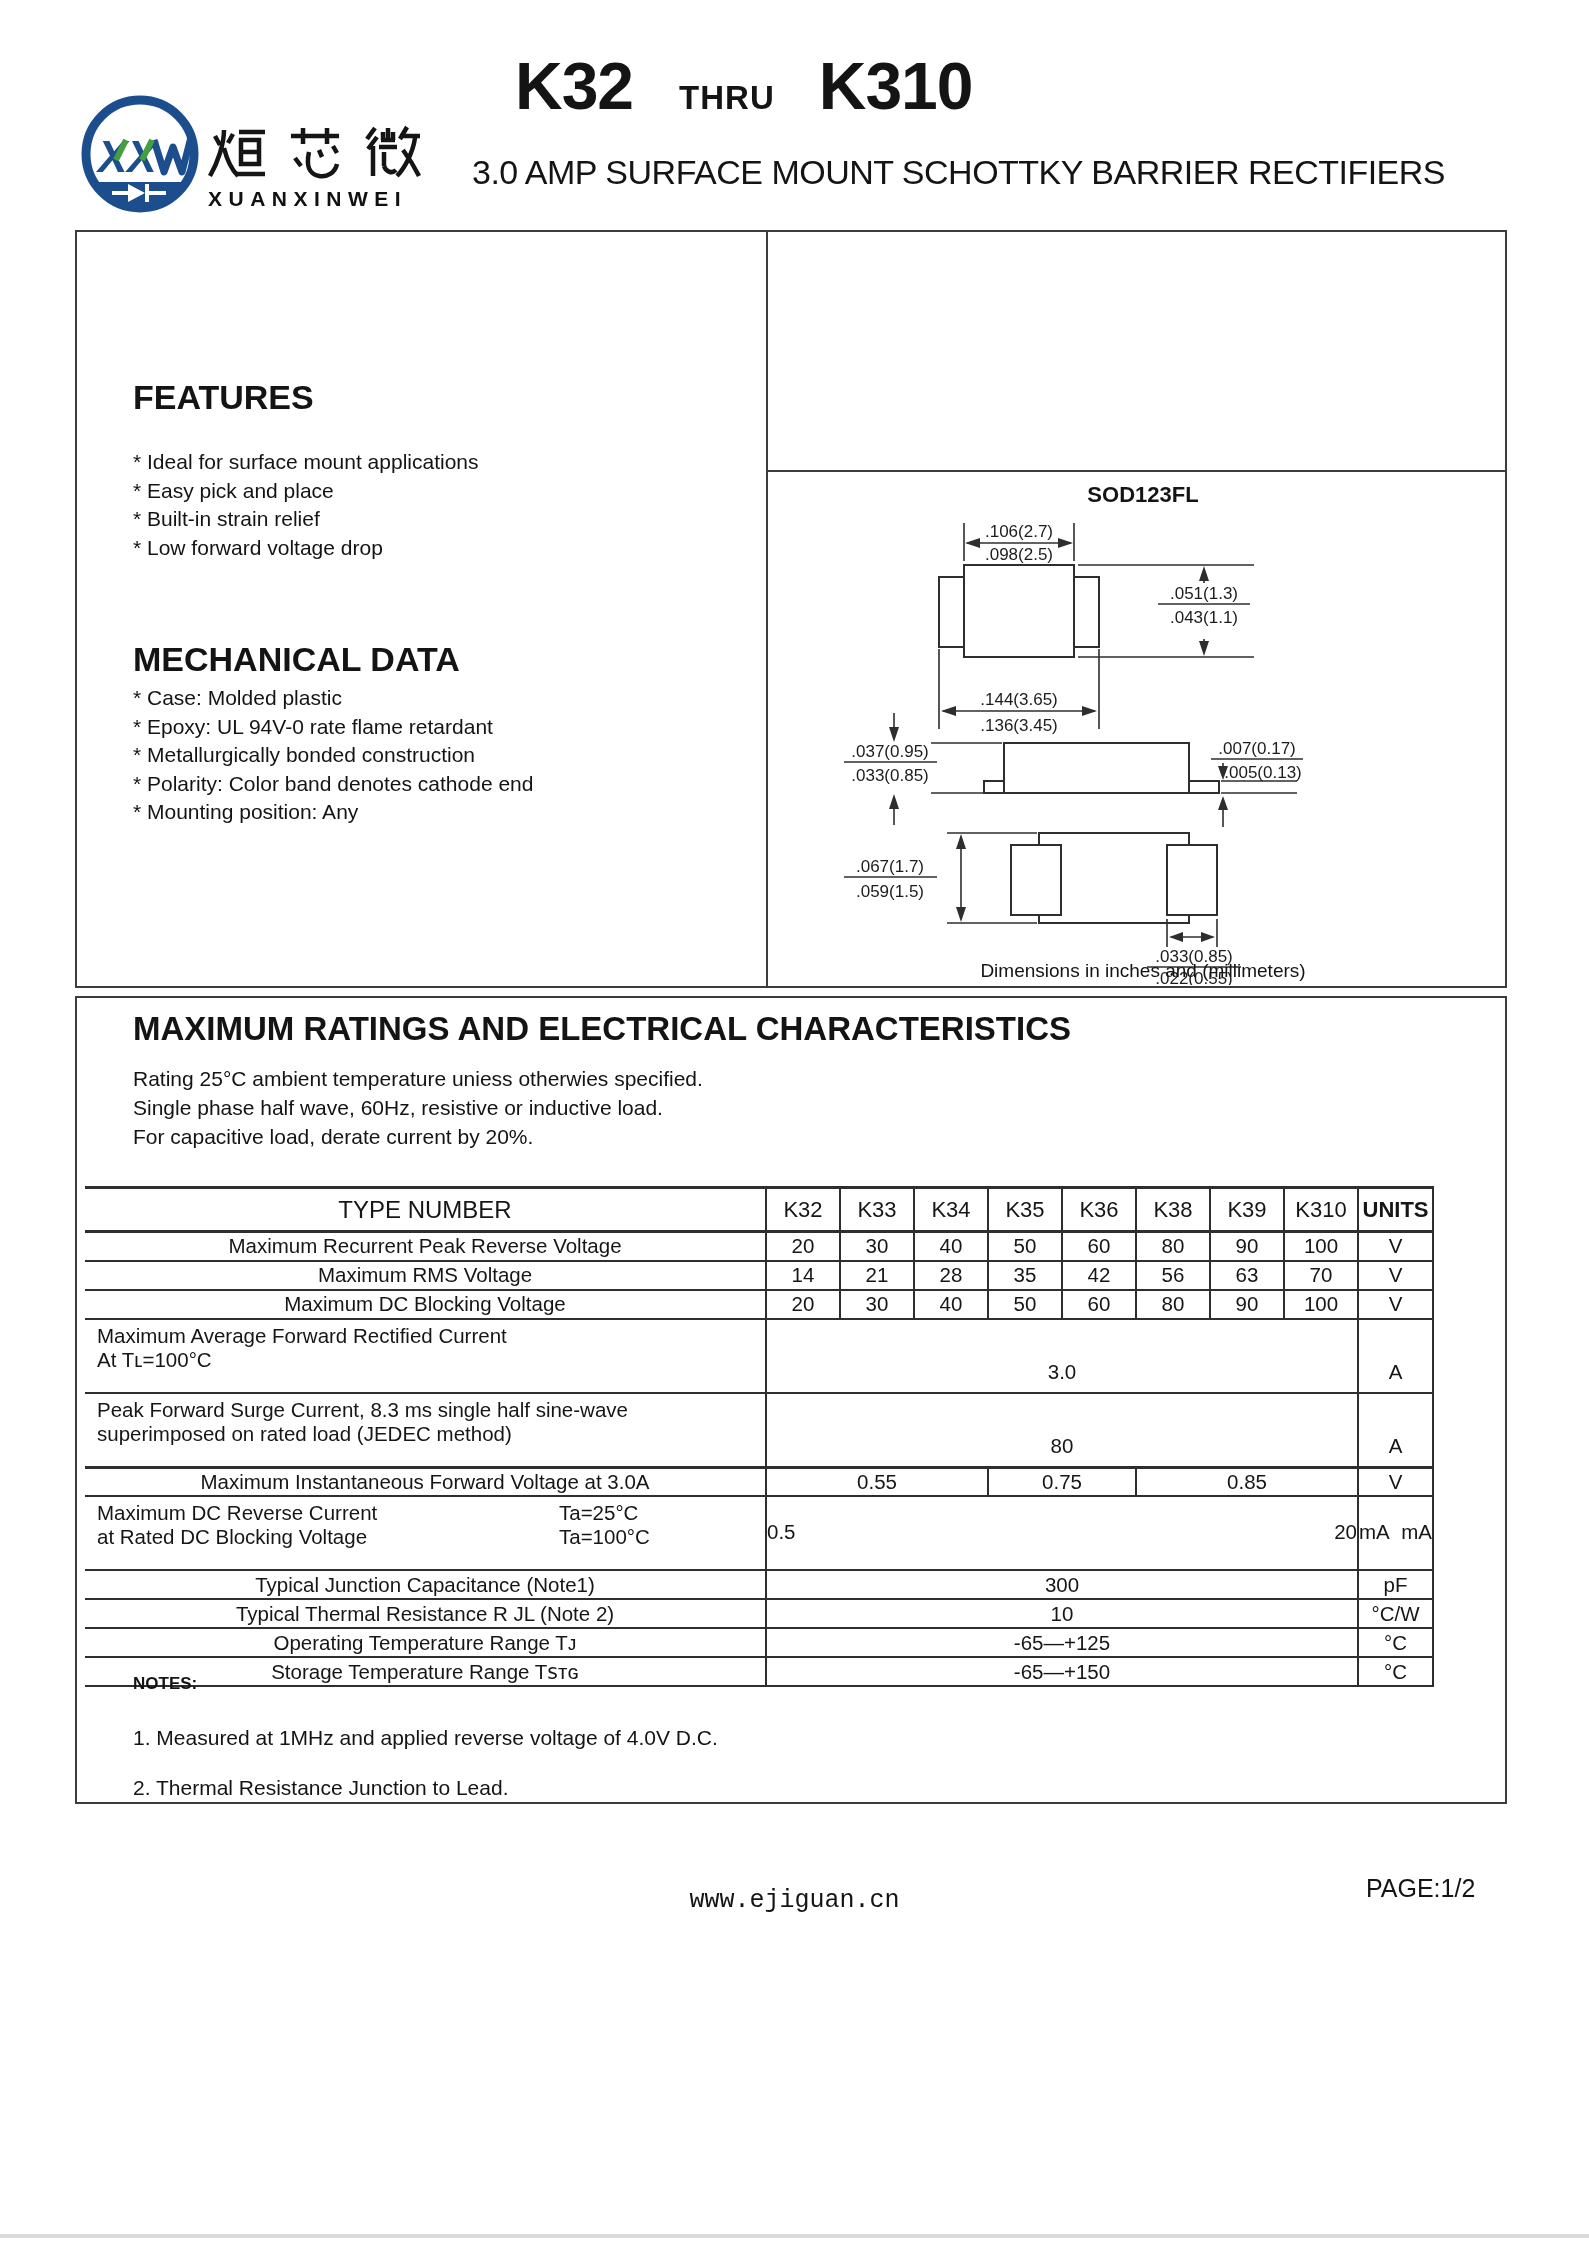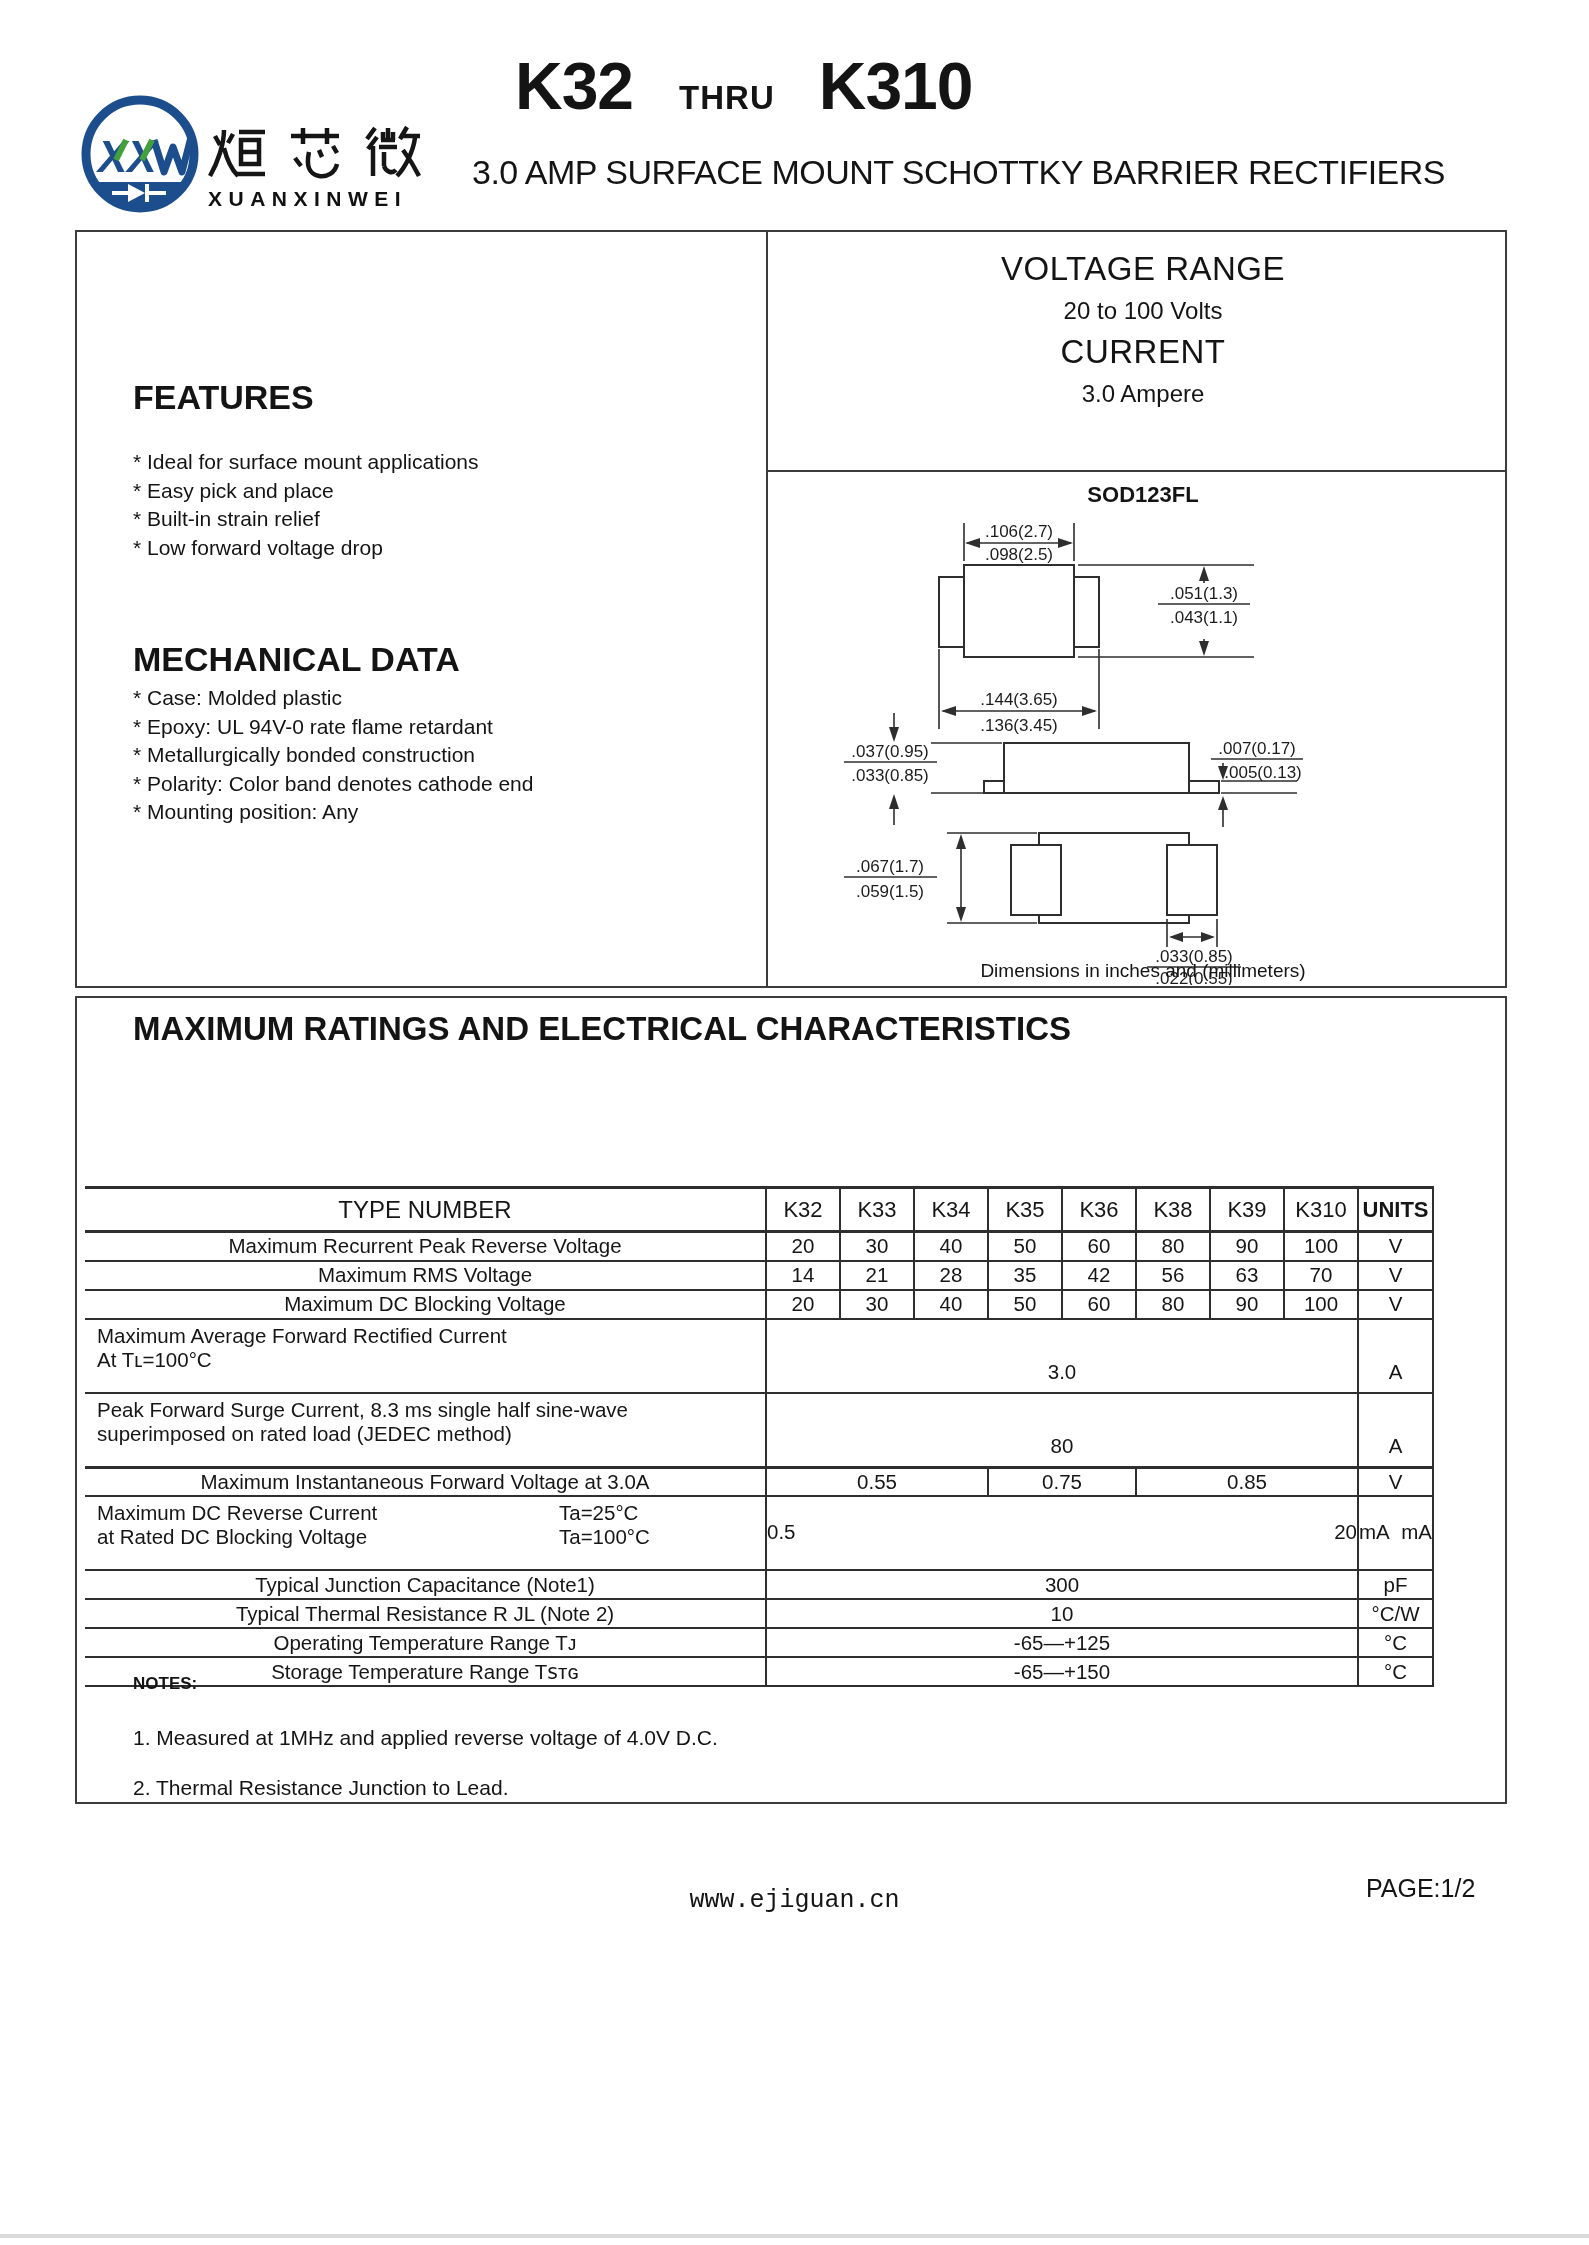--- a/index.html
+++ b/index.html
@@ -110,26 +110,20 @@
 
   <div class="abs sec-h" style="left:56px;top:392px;margin-top:16px;">MECHANICAL DATA</div>
   <div class="abs bullets" style="left:56px;top:452px;">
     <div>* Case: Molded plastic</div>
     <div>* Epoxy: UL 94V-0 rate flame retardant</div>
     <div>* Metallurgically bonded construction</div>
     <div>* Polarity: Color band denotes cathode end</div>
     <div>* Mounting position: Any</div>
   </div>
 
-  <div class="vblock" style="top:18px;">
-    <div class="v-lab">VOLTAGE RANGE</div>
-    <div class="v-val">20 to 100 Volts</div>
-    <div class="v-lab" style="margin-top:8px;">CURRENT</div>
-    <div class="v-val">3.0 Ampere</div>
-  </div>
 
   <div class="sod-lab">SOD123FL</div>
 
   <svg class="abs" style="left:712px;top:283px;" width="672" height="470" viewBox="0 0 672 470">
     <g stroke="#2e2e2e" stroke-width="2" fill="#ffffff">
 
       <rect x="150" y="62" width="25" height="70"></rect>
       <rect x="285" y="62" width="25" height="70"></rect>
       <rect x="175" y="50" width="110" height="92"></rect>
 
@@ -196,20 +190,25 @@
       <text x="101" y="382">.059(1.5)</text>
       <text x="405" y="447">.033(0.85)</text>
       <text x="405" y="469">.022(0.55)</text>
     </g>
   </svg>
   <div class="abs" style="left:691px;top:728px;width:750px;text-align:center;font-size:19px;">Dimensions in inches and (millimeters)</div>
 </div>
 
 <div id="box2" class="abs box">
   <div class="abs ratings-h">MAXIMUM RATINGS AND ELECTRICAL CHARACTERISTICS</div>
+  <div class="abs conds" style="left:56px;top:66px;">
+    <div>Rating 25°C ambient temperature uniess otherwies specified.</div>
+    <div>Single phase half wave, 60Hz, resistive or inductive load.</div>
+    <div>For capacitive load, derate current by 20%.</div>
+  </div>
 
   <table class="spec abs" style="left:8px;top:188px;">
     <colgroup>
       <col style="width:681px;">
       <col style="width:74px;">
         <col style="width:74px;">
         <col style="width:74px;">
         <col style="width:74px;">
       <col style="width:74px;">
         <col style="width:74px;">

